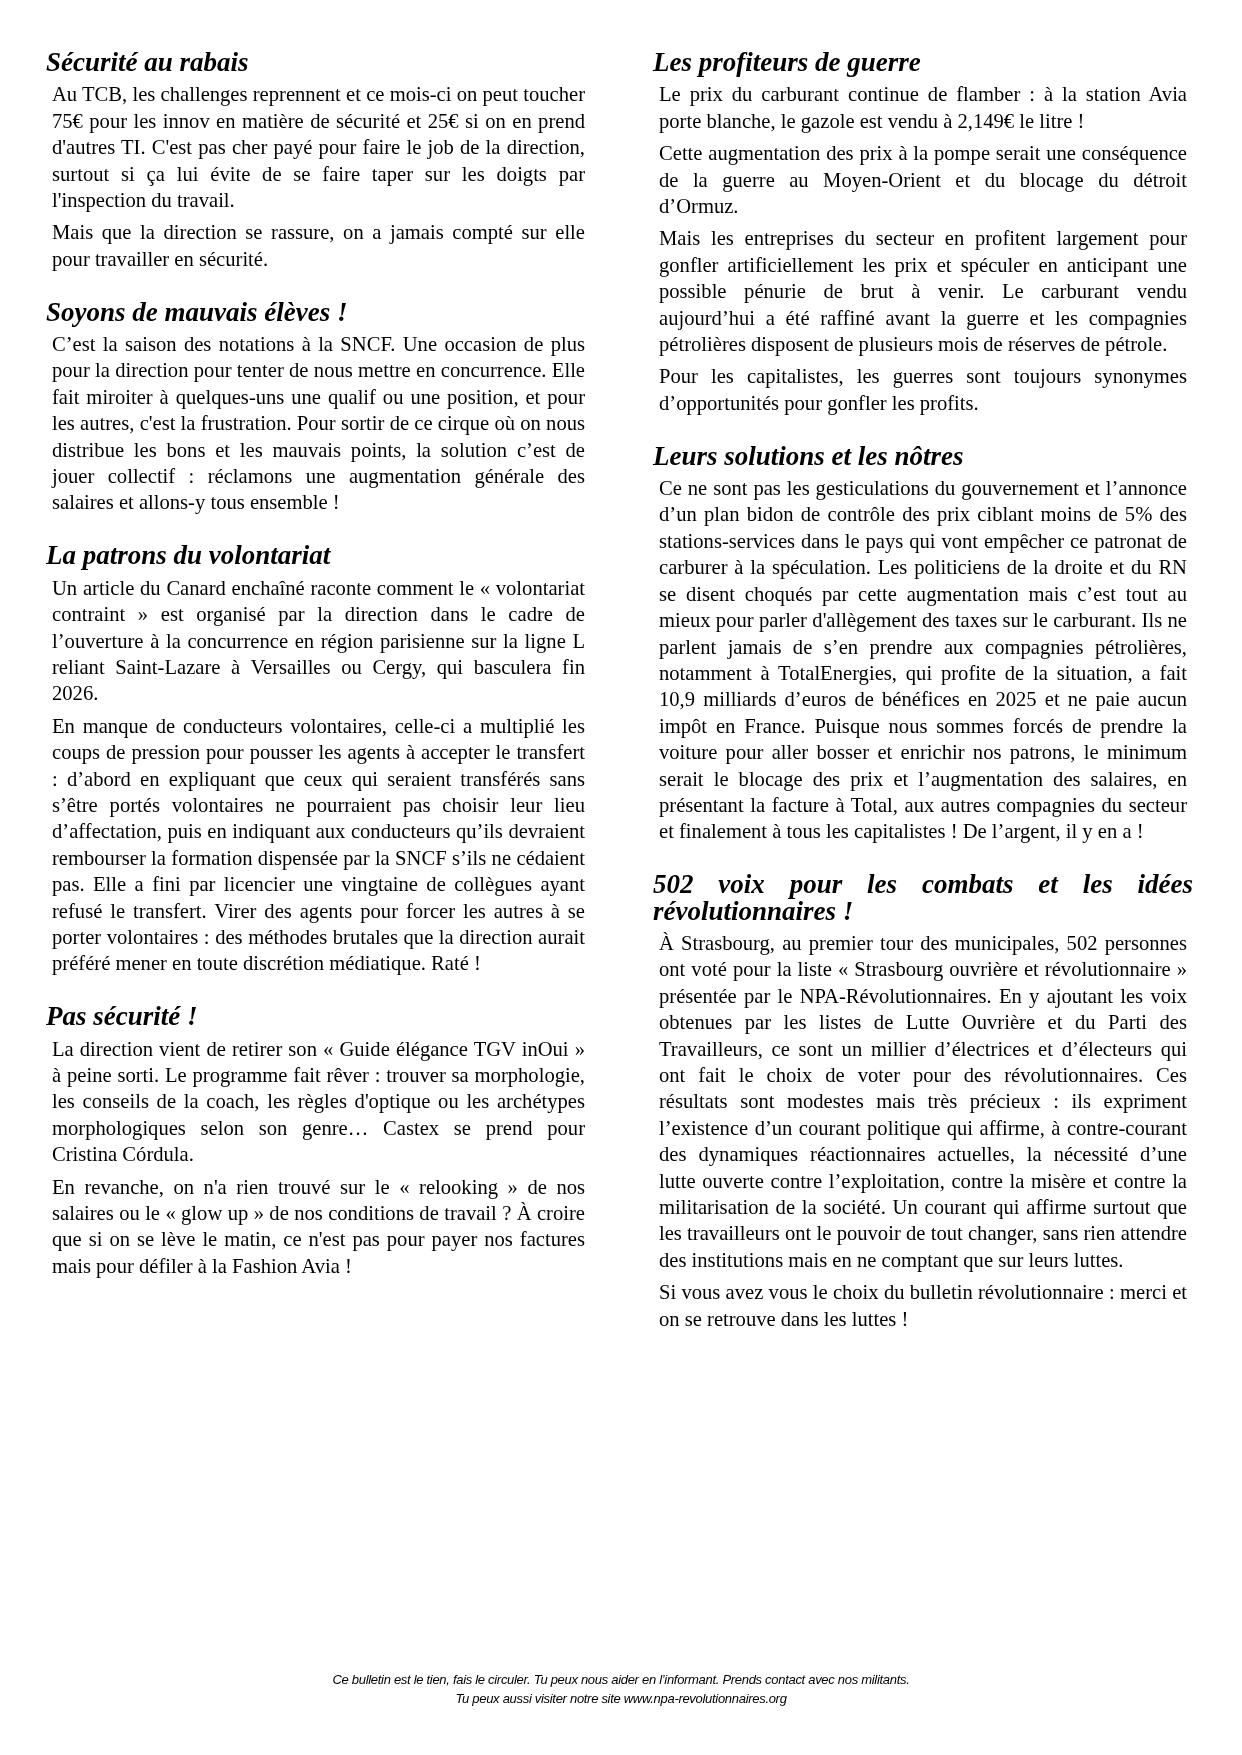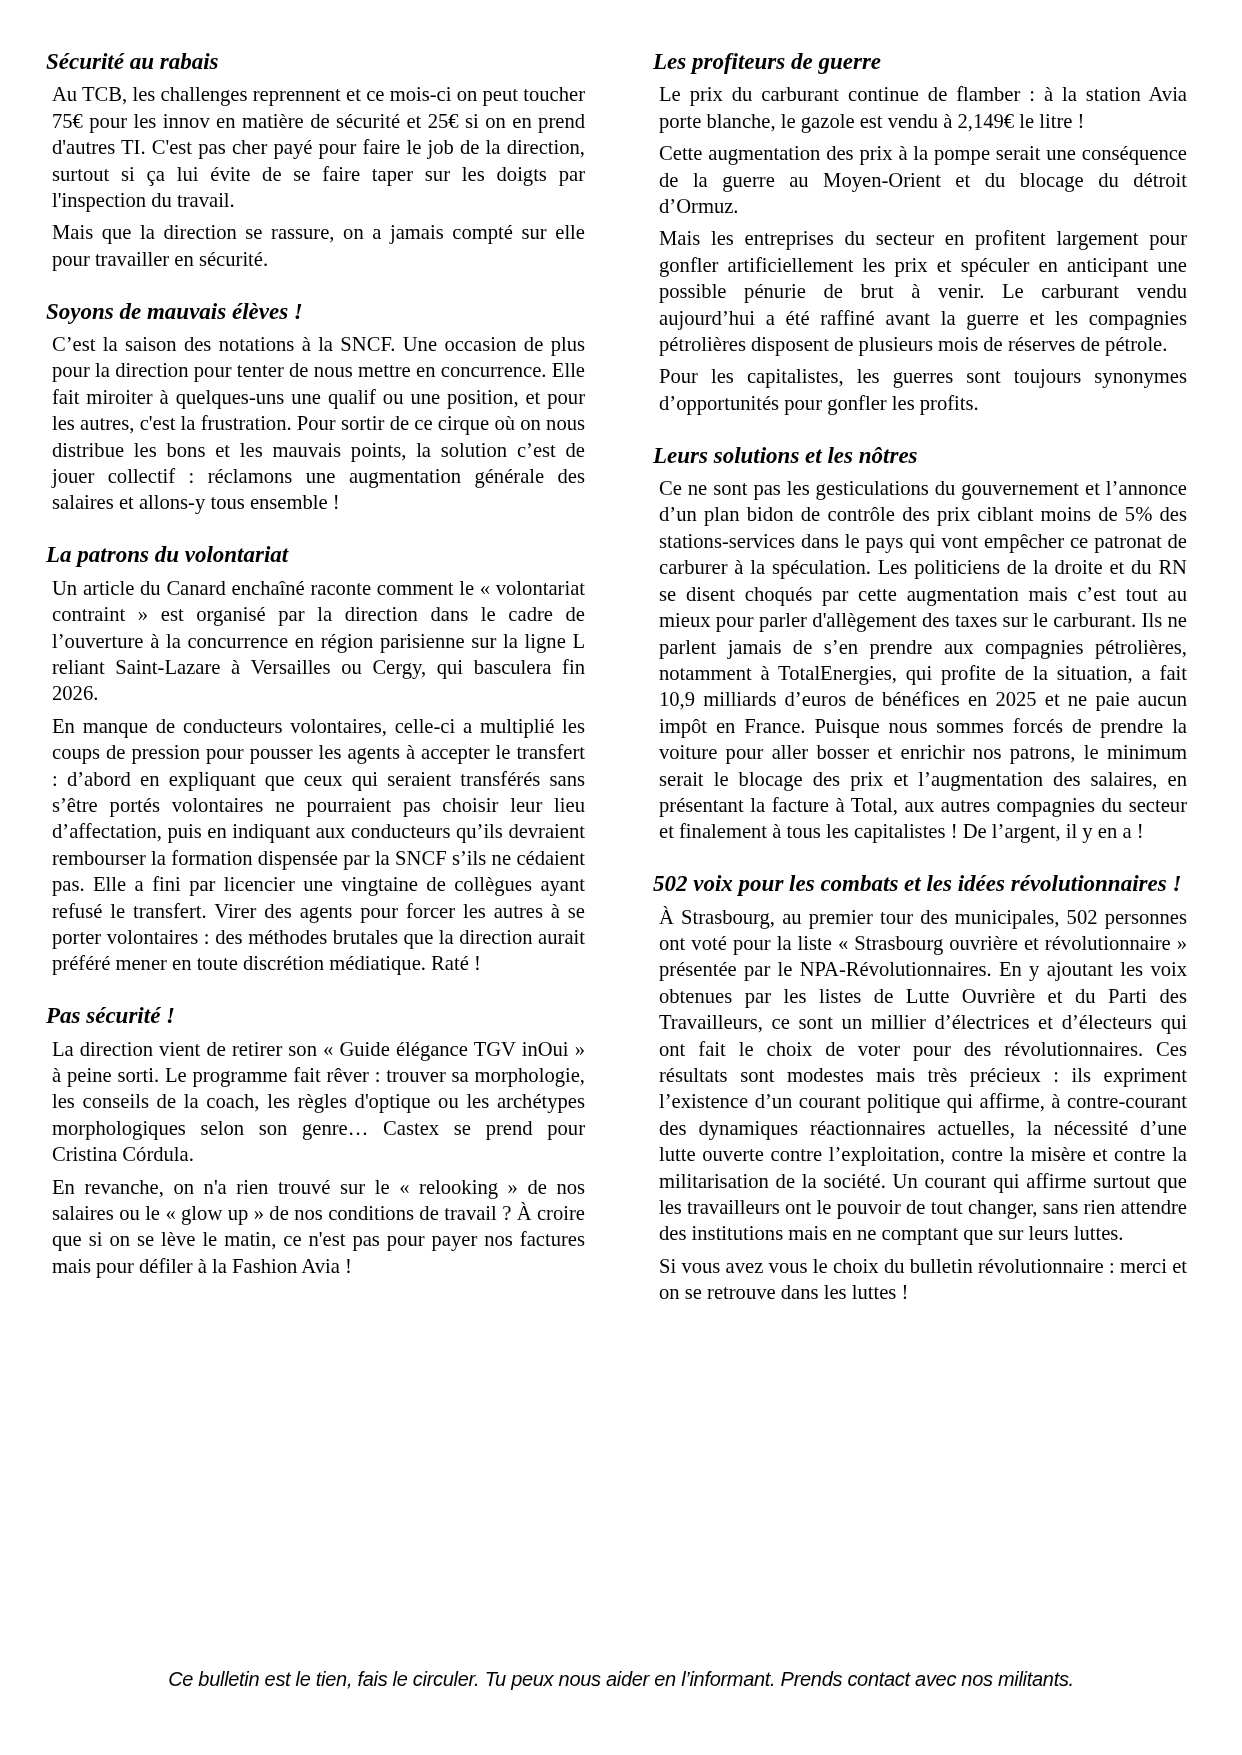--- a/index.html
+++ b/index.html
@@ -8,28 +8,28 @@
   .col {
     position: absolute; top: 49px;
     font-family: "Liberation Serif", "DejaVu Serif", serif;
     font-size: 20.6px; line-height: 26.4px;
     text-align: justify; hyphens: none;
   }
   .col-left { left: 46px; width: 545px; }
   .col-right { left: 653px; width: 540px; }
   .article { margin: 0 0 26.4px 0; }
   .article h2 {
-    margin: 0; font-size: 23px; line-height: 26.4px;
+    margin: 0; font-size: 27px; line-height: 26.4px;
     font-weight: bold; font-style: italic; text-align: justify;
   }
   .article p { margin: 6px; }
   .footer {
     position: absolute; left: 0; width: 1242px; top: 1670px;
     text-align: center; font-family: "Liberation Sans", "DejaVu Sans", sans-serif;
-    font-style: italic; font-size: 20px; line-height: 19px; letter-spacing: -0.3px;
+    font-style: italic; font-size: 13px; line-height: 19px; letter-spacing: -0.3px;
   }
 </style>
 </head>
 <body>
 
 <div class="page">
 
   <div class="col col-left">
     <section class="article">
       <h2>Sécurité au rabais</h2>
@@ -66,15 +66,16 @@
     </section>
     <section class="article">
       <h2>502 voix pour les combats et les idées révolutionnaires !</h2>
       <p>À Strasbourg, au premier tour des municipales, 502 personnes ont voté pour la liste « Strasbourg ouvrière et révolutionnaire » présentée par le NPA-Révolutionnaires. En y ajoutant les voix obtenues par les listes de Lutte Ouvrière et du Parti des Travailleurs, ce sont un millier d’électrices et d’électeurs qui ont fait le choix de voter pour des révolutionnaires. Ces résultats sont modestes mais très précieux : ils expriment l’existence d’un courant politique qui affirme, à contre-courant des dynamiques réactionnaires actuelles, la nécessité d’une lutte ouverte contre l’exploitation, contre la misère et contre la militarisation de la société. Un courant qui affirme surtout que les travailleurs ont le pouvoir de tout changer, sans rien attendre des institutions mais en ne comptant que sur leurs luttes.</p>
       <p>Si vous avez vous le choix du bulletin révolutionnaire : merci et on se retrouve dans les luttes !</p>
     </section>
   </div>
 
   <div class="footer">
     <div>Ce bulletin est le tien, fais le circuler. Tu peux nous aider en l’informant. Prends contact avec nos militants.</div>
+    <div>Tu  peux aussi visiter notre site www.npa-revolutionnaires.org</div>
   </div>
 
 </div>
 
 </body></html>

